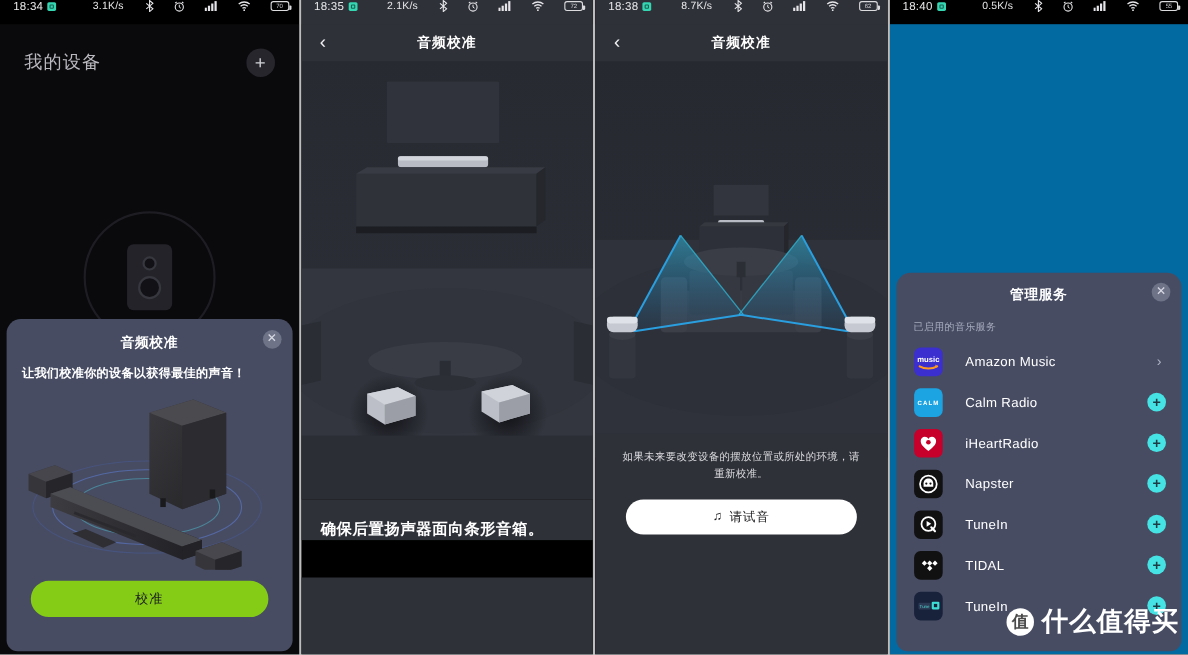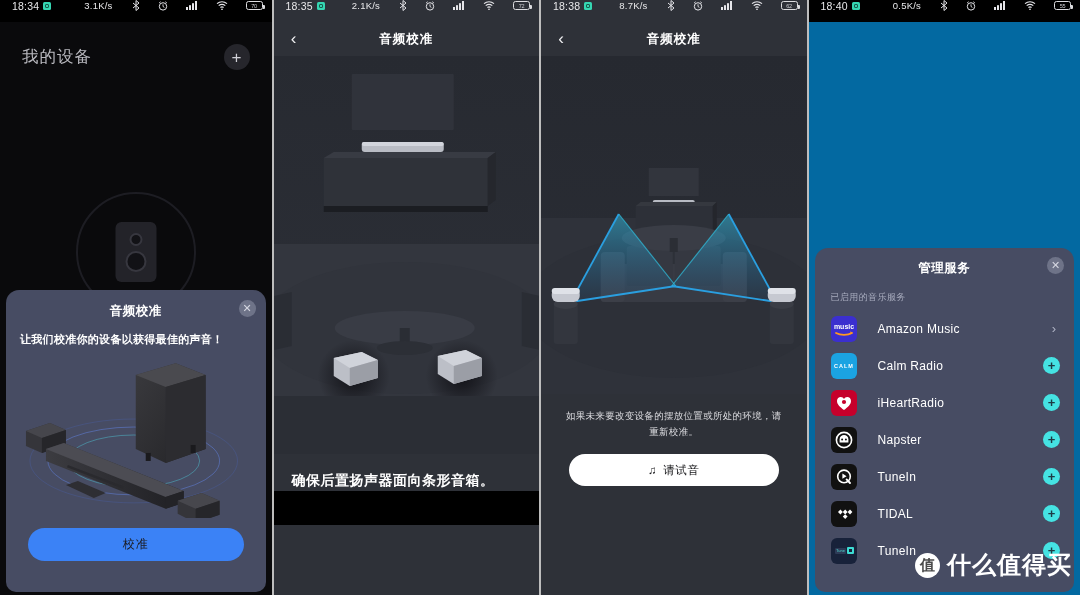--- a/index.html
+++ b/index.html
@@ -111,21 +111,21 @@
   .sheet-sub{
     color:#fff; font-size:11px; 
     margin-top:10px; padding:0 14px; font-weight:bold; letter-spacing:.3px;
   }
   .hero{
     position:relative; height:165px; margin-top:6px;
   }
   .cta-wrap{ padding:10px 22px 16px; }
   .cta{
     display:block; width:100%; height:33px; border-radius:17px;
-    background:#3b82f6; color:#1c1c20; border:0;
+    background:#84cc16; color:#1c1c20; border:0;
     font-size:12px; font-family:inherit; letter-spacing:1px;
     display:flex; align-items:center; justify-content:center;
   }
 
   
   .navbar{
     position:relative; z-index:30;
     height:34px; display:flex; align-items:center;
     background:#2e3138;
   }

